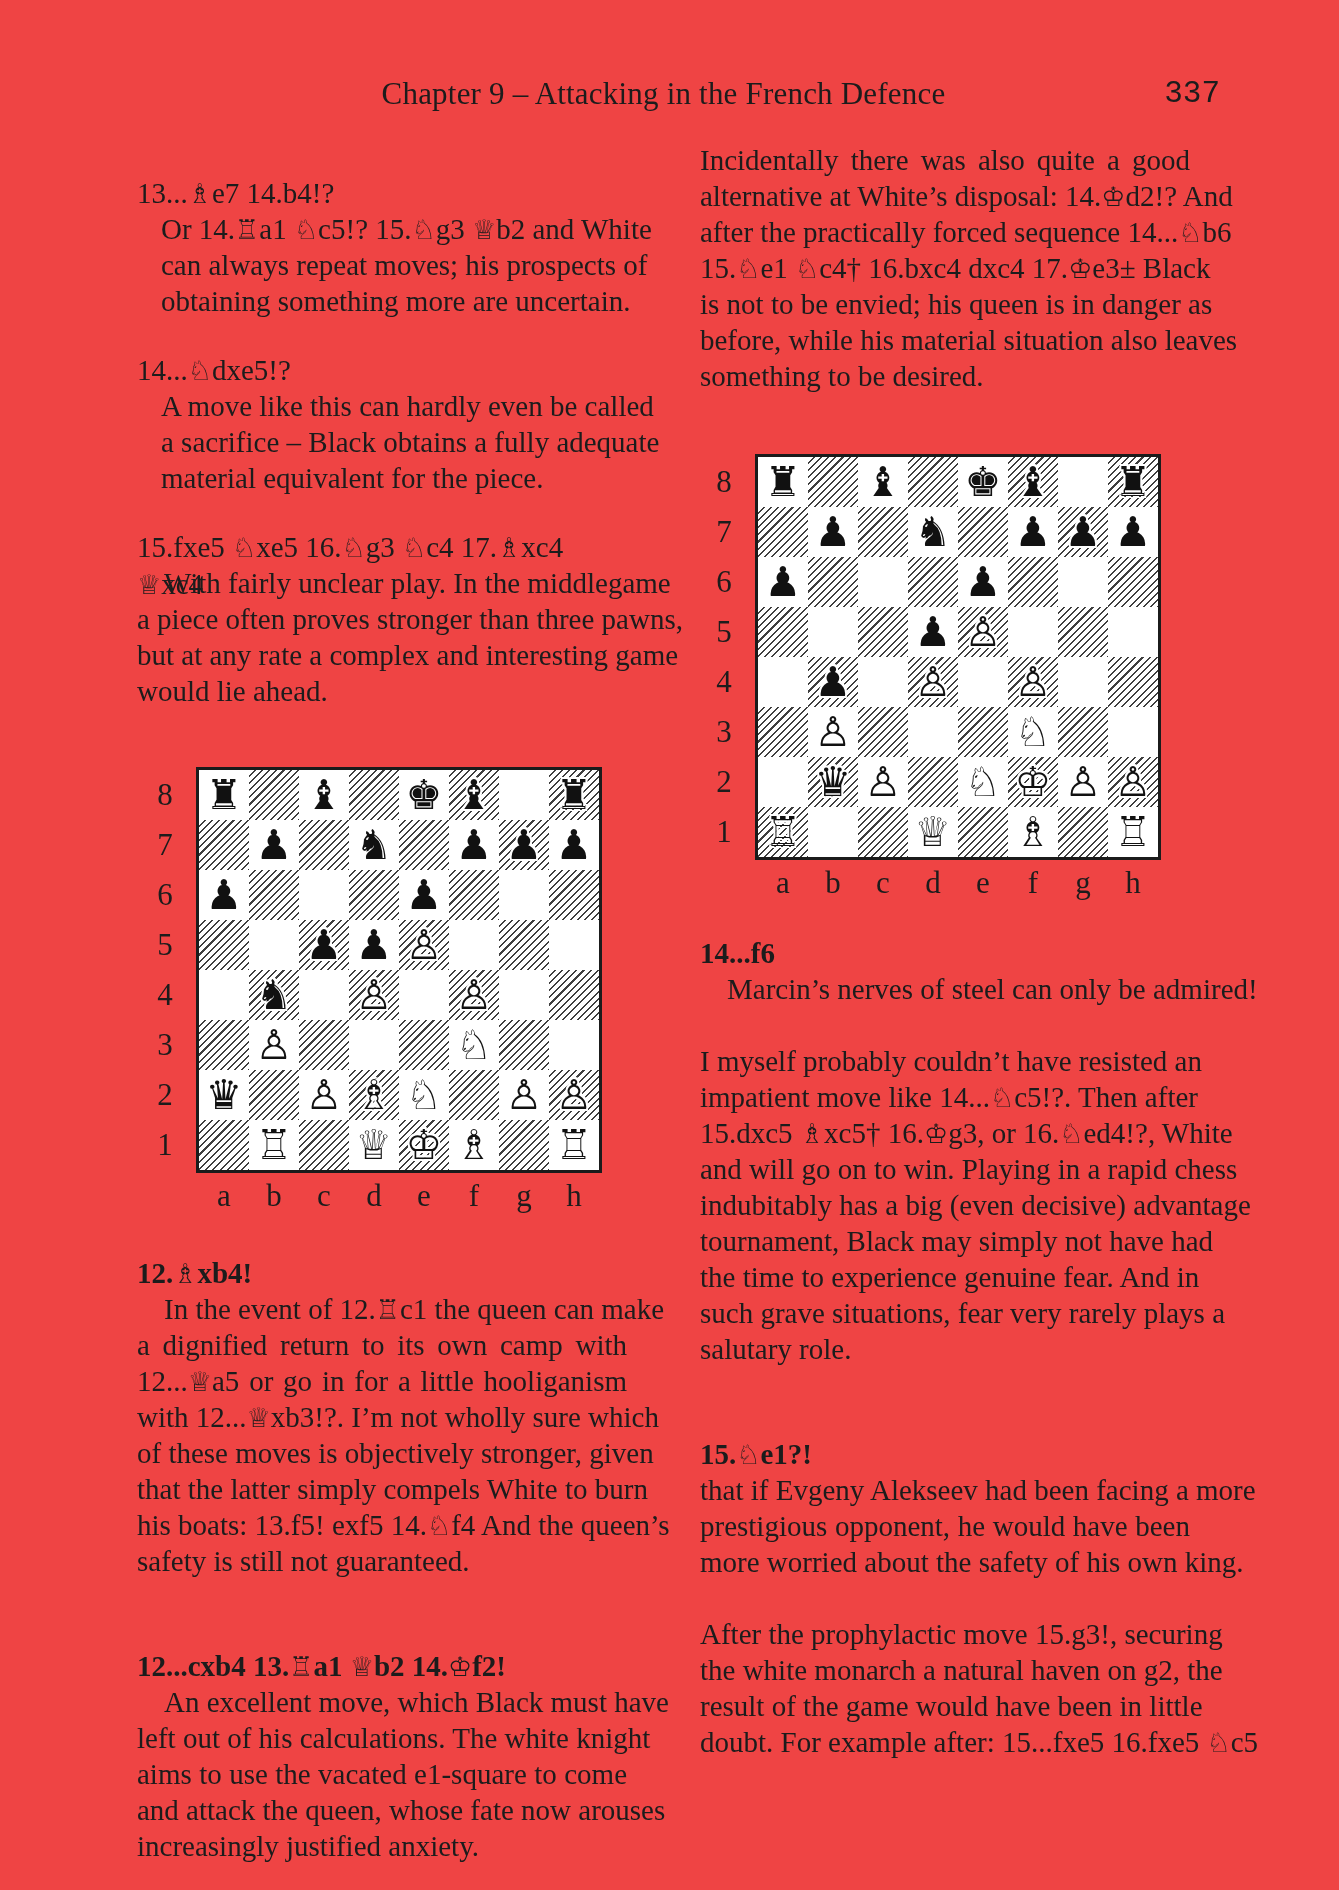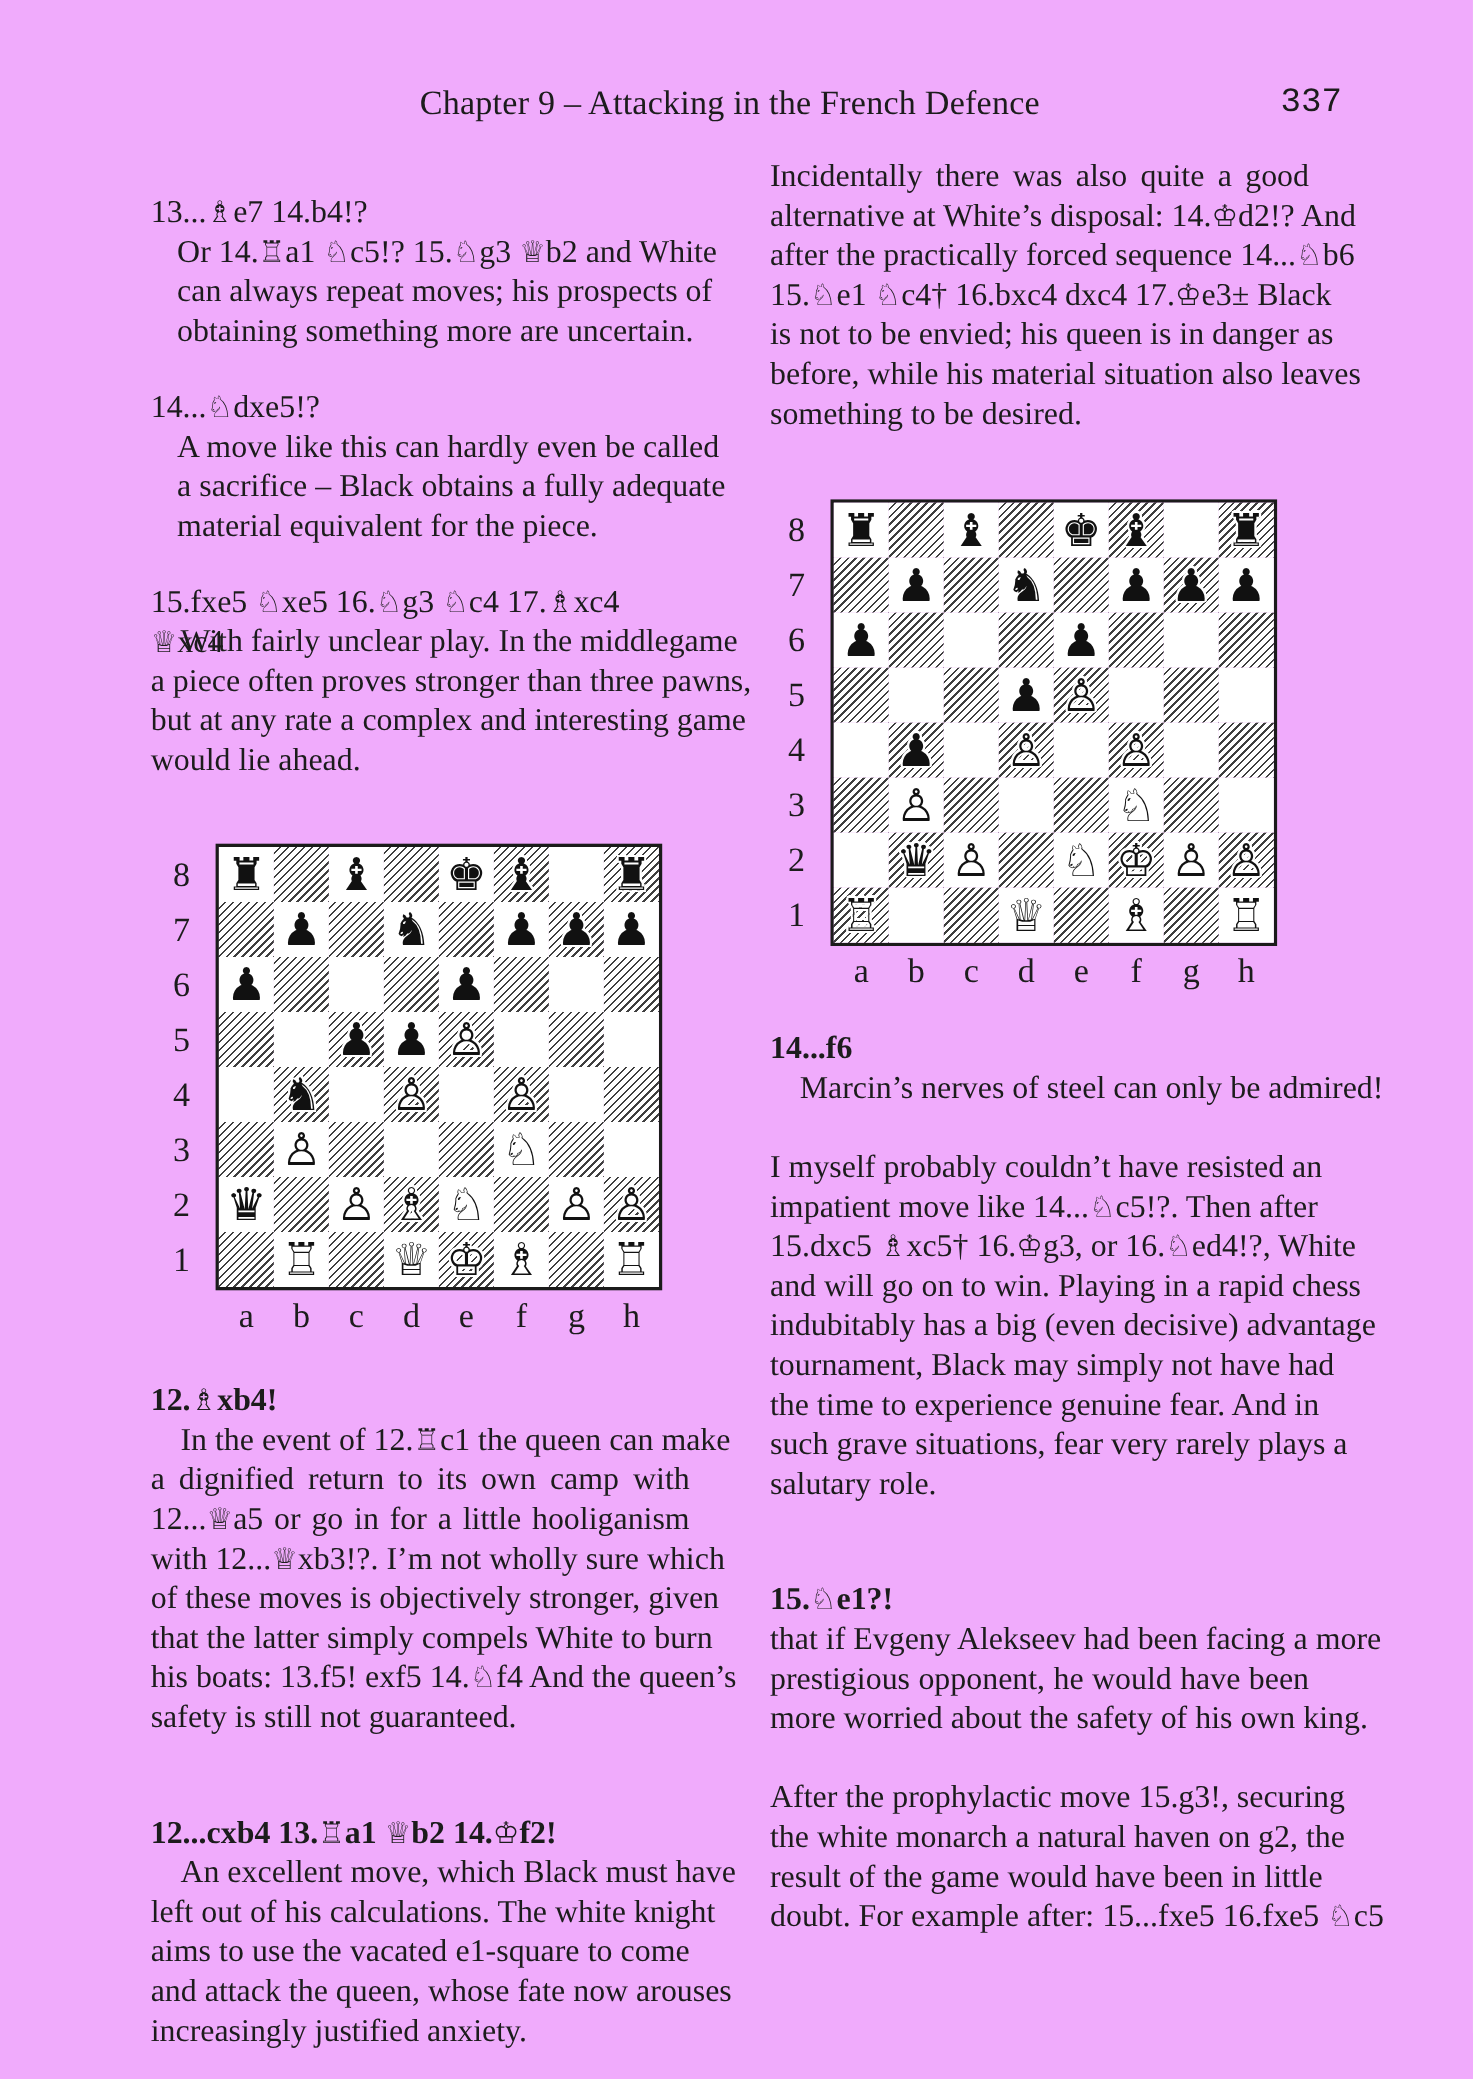--- a/index.html
+++ b/index.html
@@ -1,19 +1,19 @@
 <!DOCTYPE html>
 <html><head>
 <meta charset="utf-8">
 <style>
   html,body{margin:0;padding:0;background:#e8e8e8;}
   #page{
     position:relative;
     width:1339px;height:1890px;
-    background:#f0abfc;
+    background:#ef4444;
     font-family:"Liberation Serif","DejaVu Serif",serif;
     color:#1c1c1c;
     overflow:hidden;
   }
   
   #running-head{
     position:absolute;top:76px;left:137px;width:1053px;
     text-align:center;font-size:31px;letter-spacing:.2px;
   }
   #page-number{

